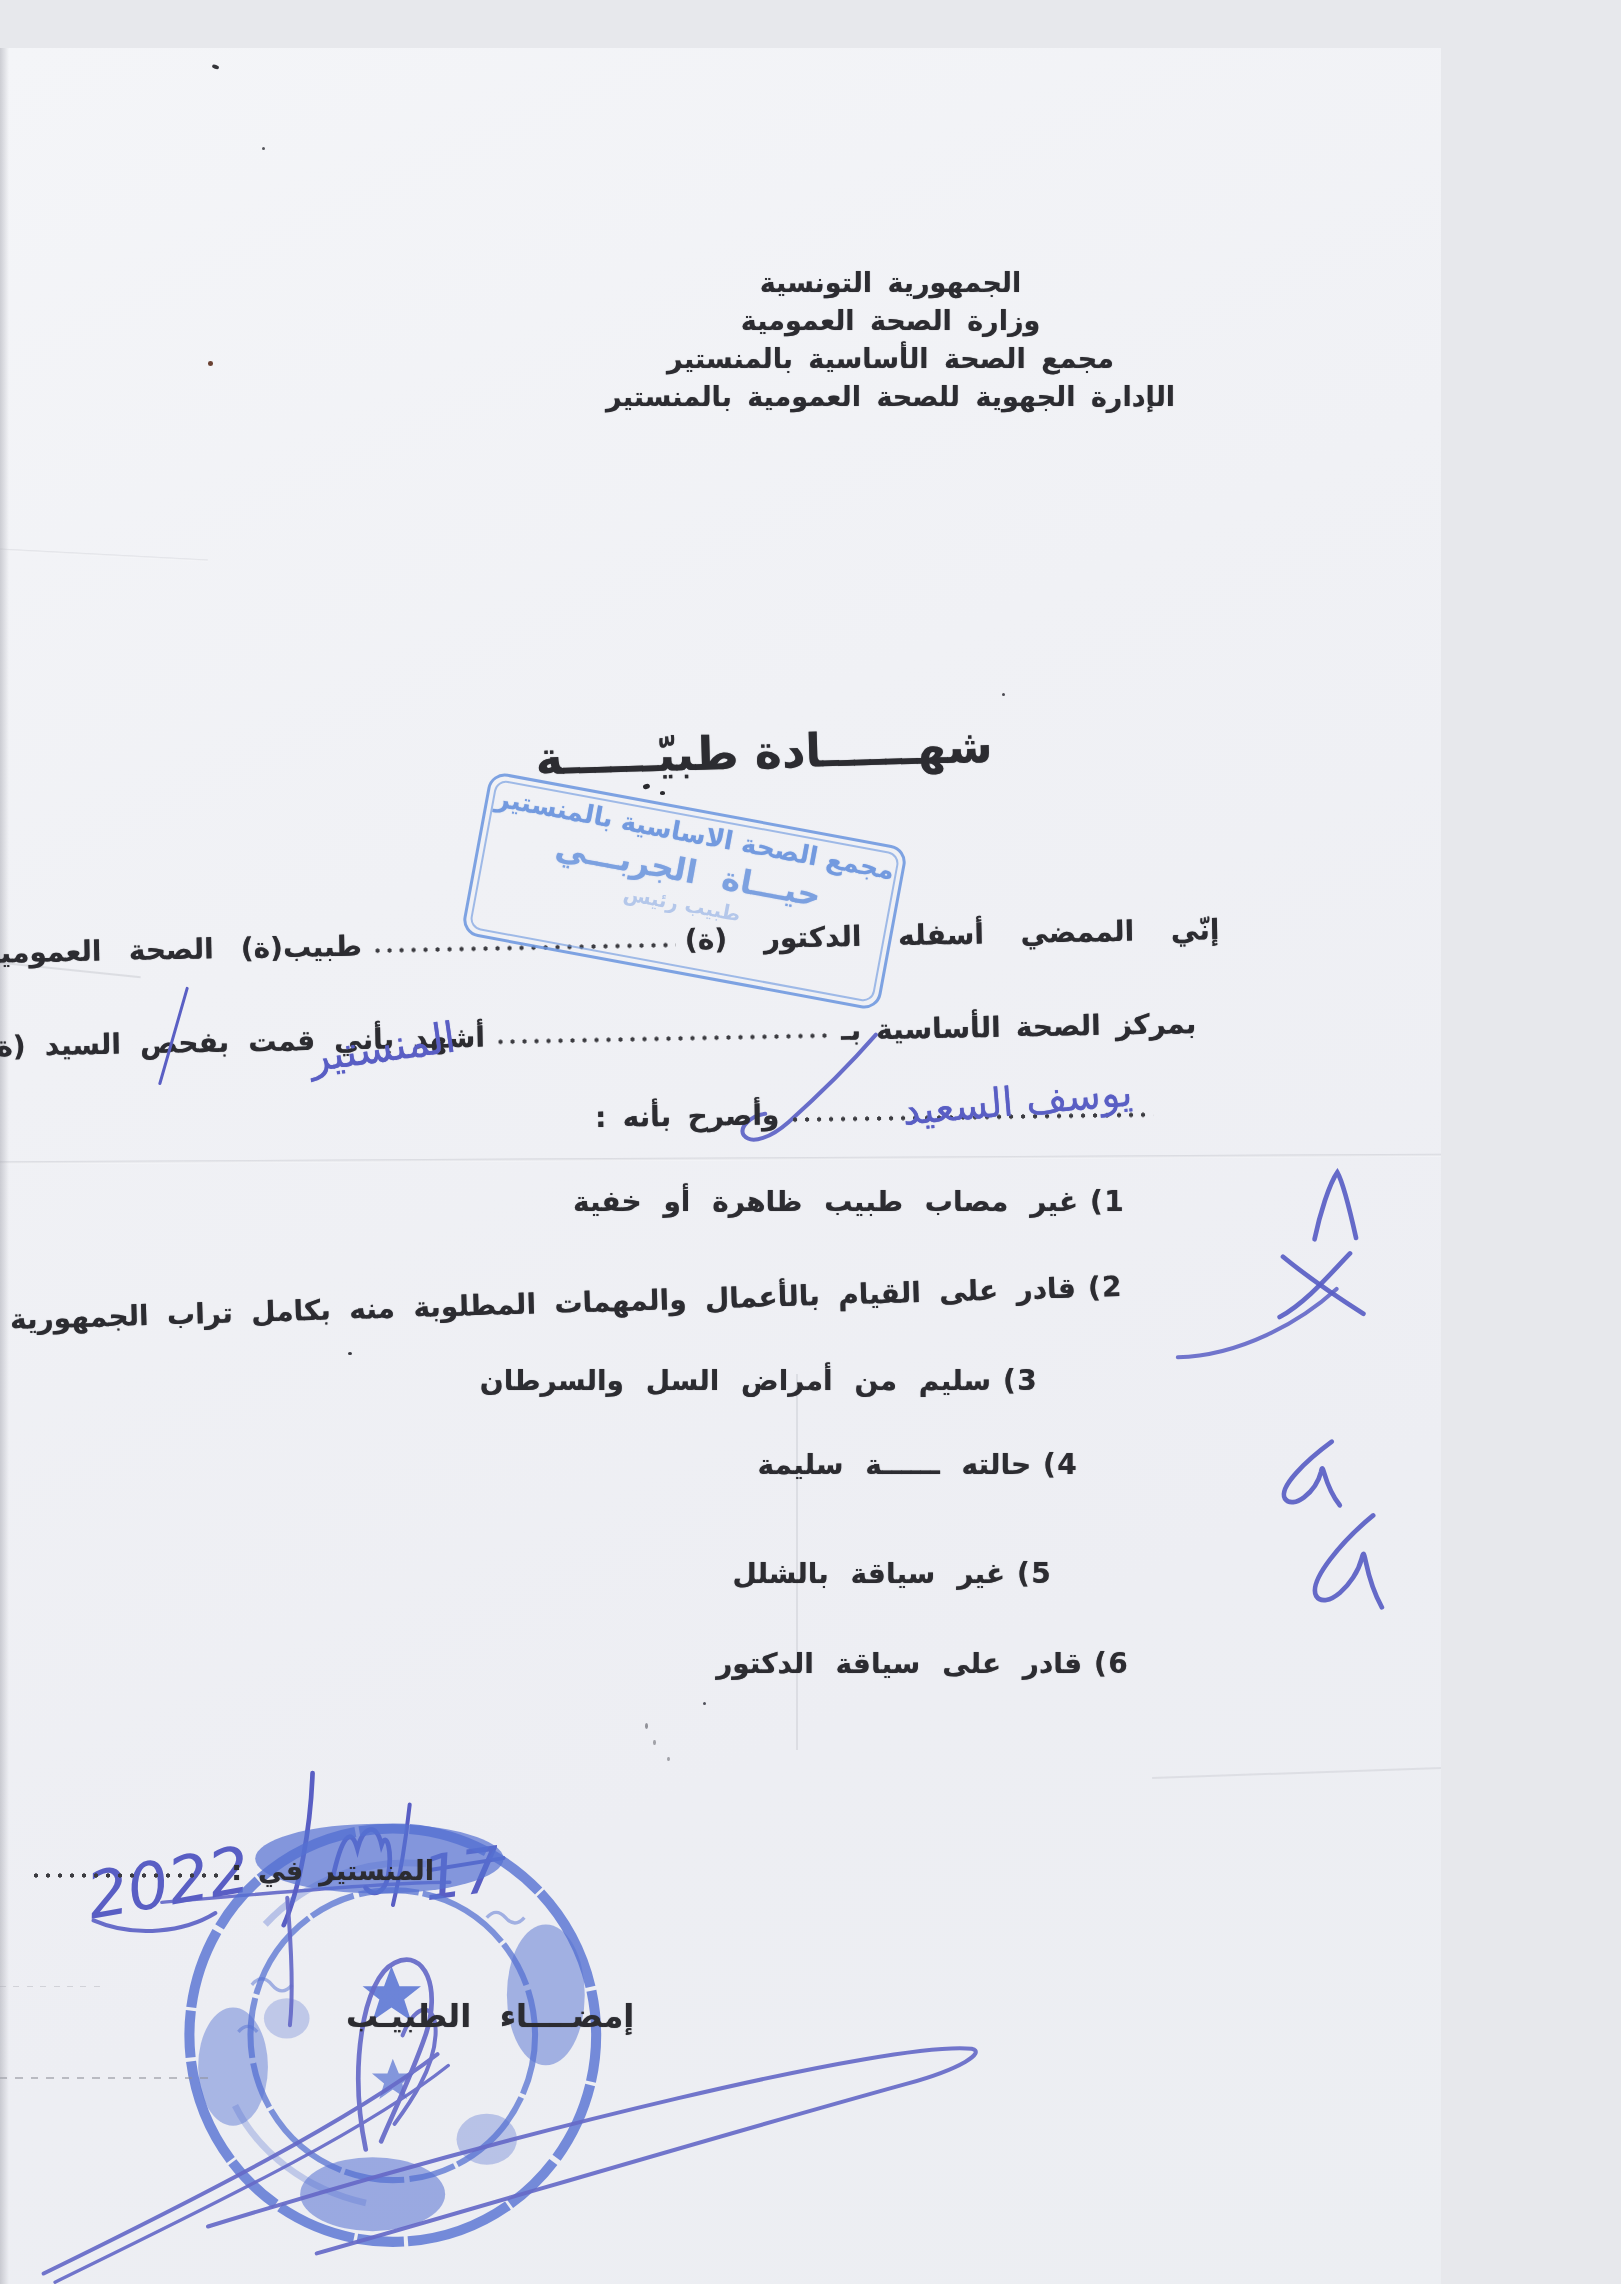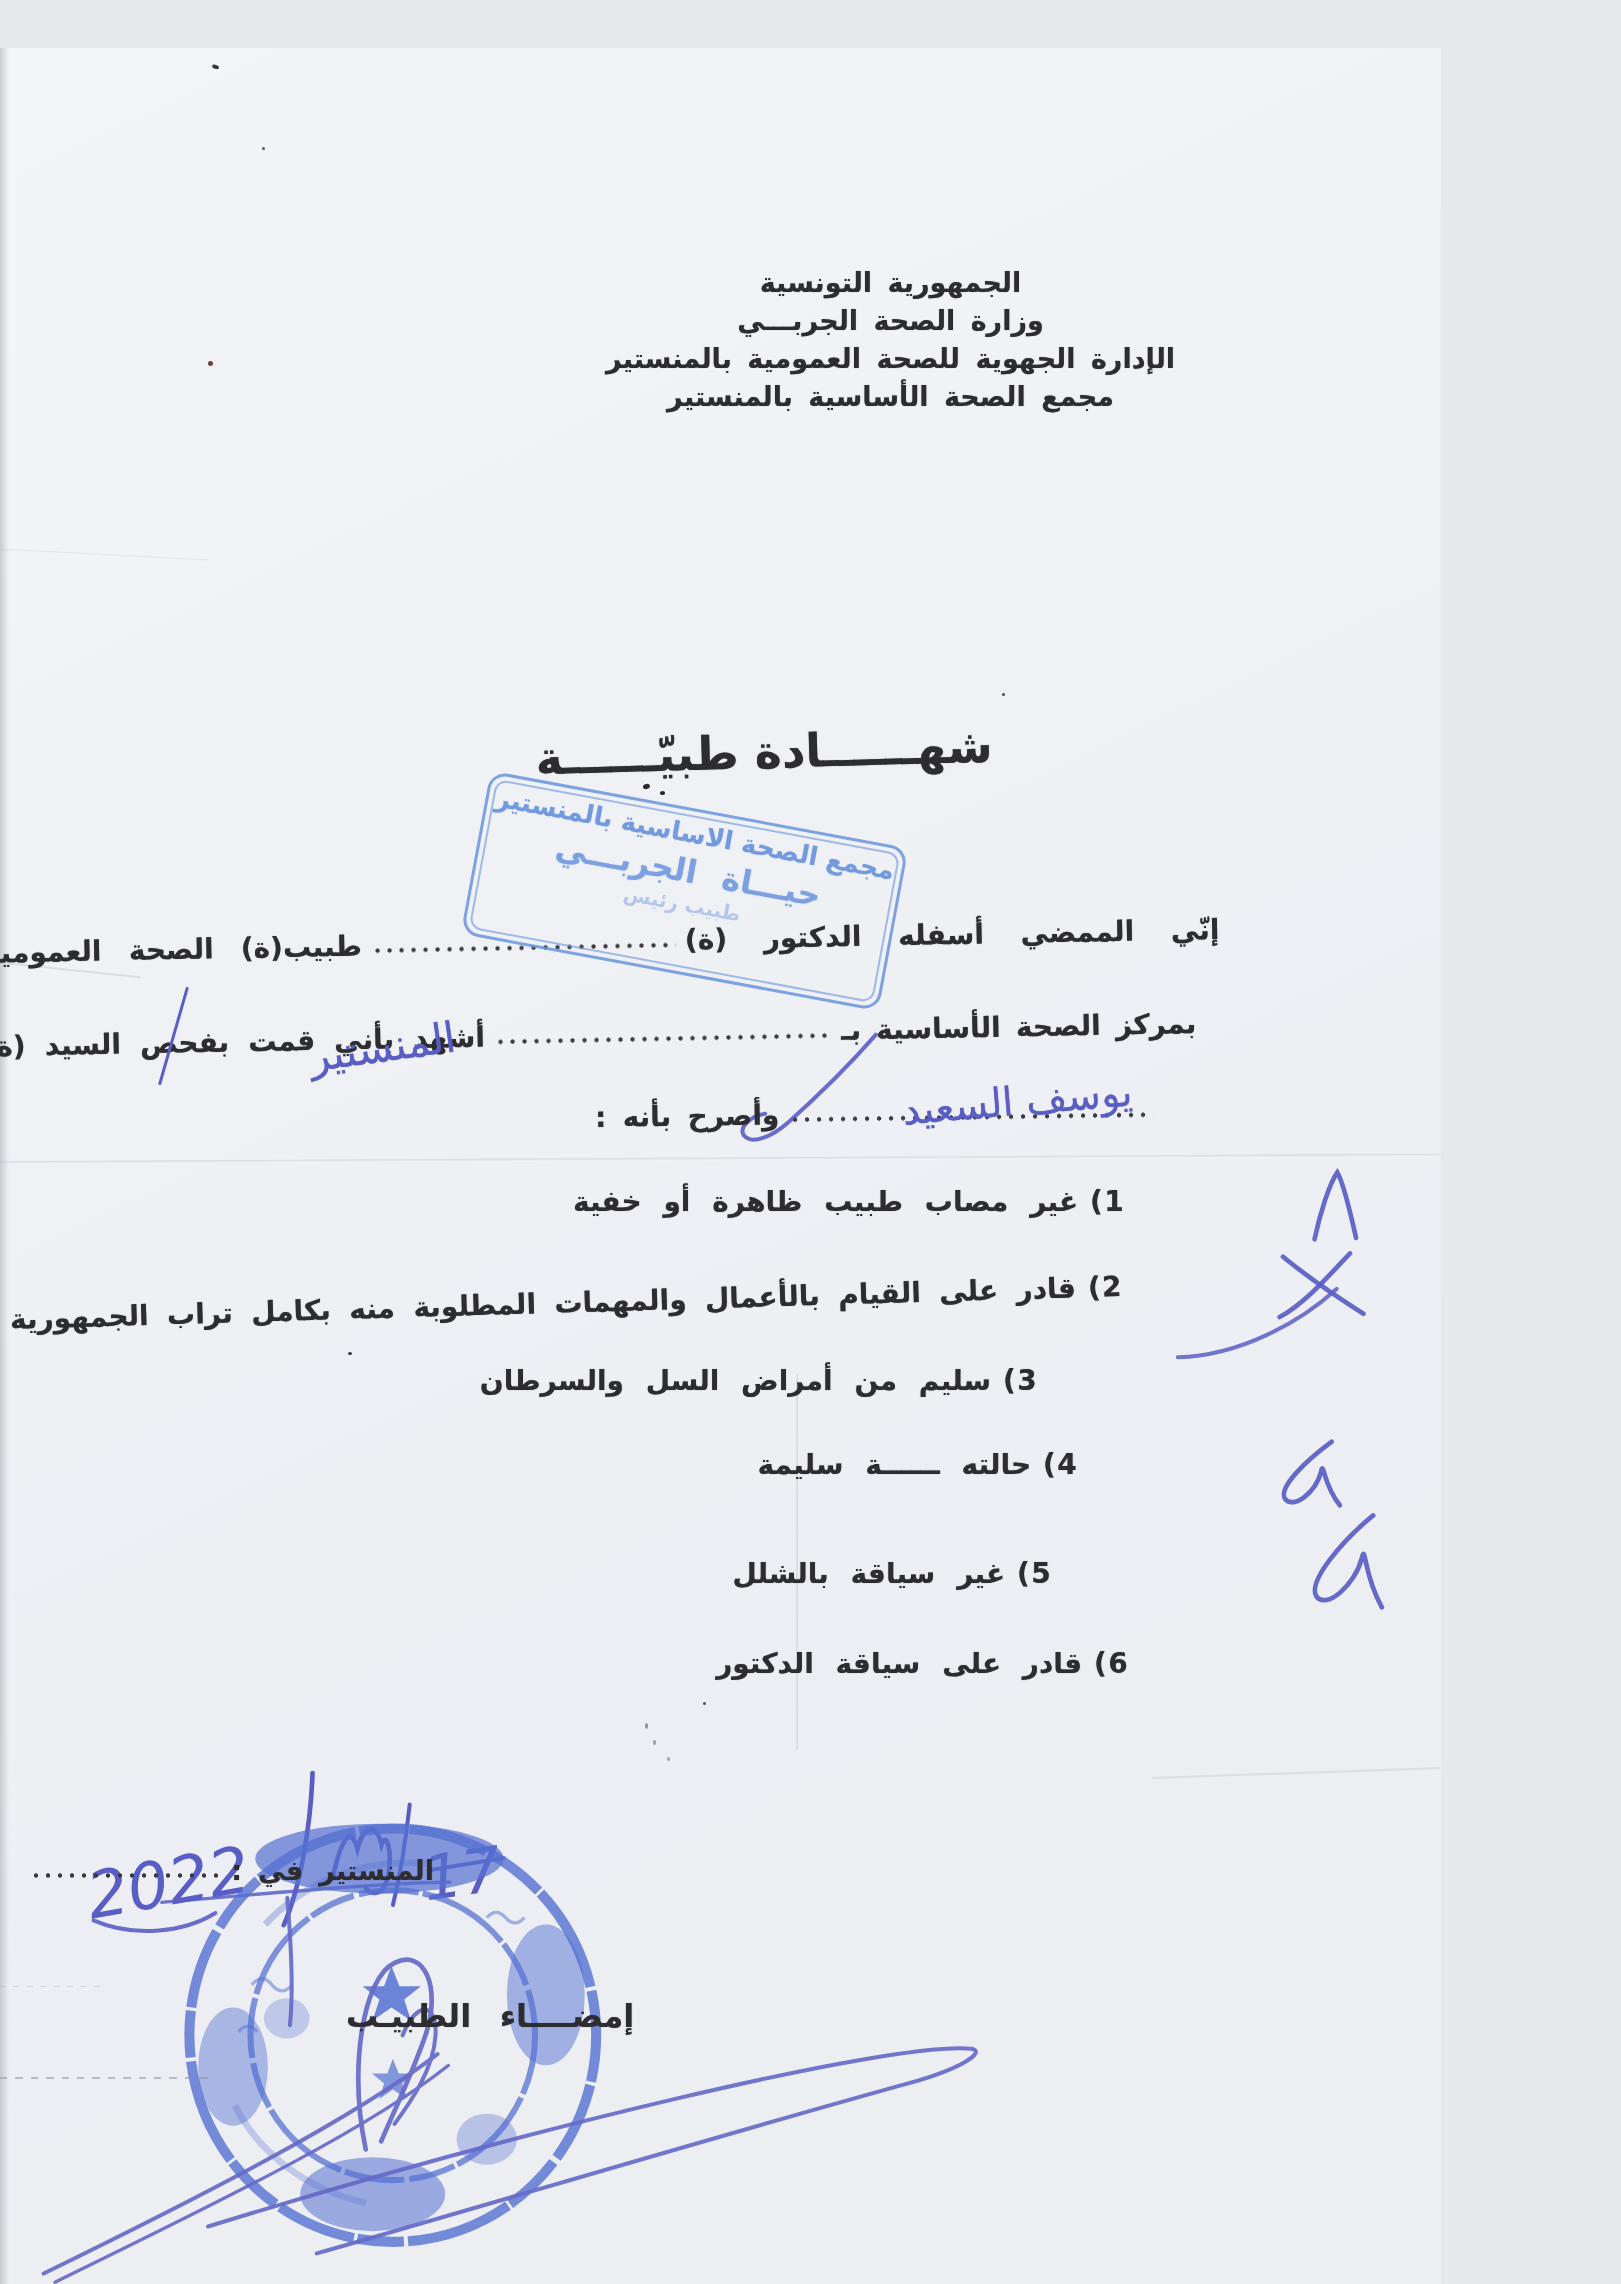--- a/index.html
+++ b/index.html
@@ -70,23 +70,23 @@
   svg{position:absolute;overflow:visible;}
   text.hand{fill:#595ec4;font-family:"DejaVu Sans",sans-serif;font-style:italic;}
 </style>
 </head>
 <body>
 
 <div id="paper">
 
   <div id="header" class="abs print rtl">
     <div>الجمهورية التونسية</div>
-    <div>وزارة الصحة الجربـــي</div>
+    <div>وزارة الصحة العمومية</div>
+    <div>مجمع الصحة الأساسية بالمنستير</div>
     <div>الإدارة الجهوية للصحة العمومية بالمنستير</div>
-    <div>مجمع الصحة الأساسية بالمنستير</div>
   </div>
 
   <div id="title" class="abs print rtl">شهــــــادة طبيّــــــة</div>
 
   <div class="abs speck" style="left:643px;top:736px;width:6.7px;height:5.4px;background:#2a2a2e;transform:rotate(-16deg);"></div>
   <div class="abs speck" style="left:660px;top:743px;width:5.4px;height:4px;background:#2a2a2e;"></div>
 
   <div id="rect-stamp" class="abs rtl">
     <div class="s1">مجمع الصحة الاساسية بالمنستير</div>
     <div class="s2">حيـــاة الجربـــي</div>

